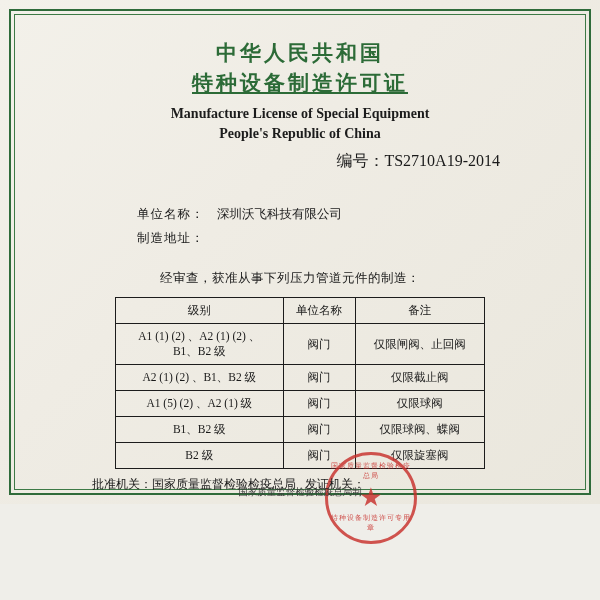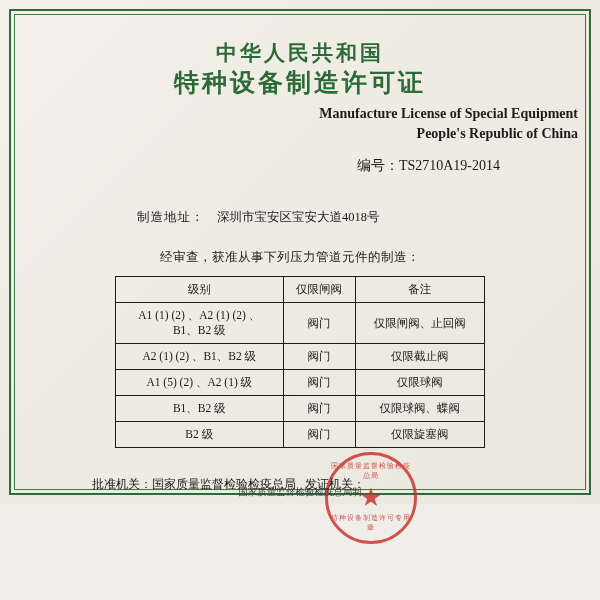--- a/index.html
+++ b/index.html
@@ -53,45 +53,46 @@
     color: #2c6b37;
     font-weight: bold;
     letter-spacing: 3px;
   }
   .title-cn-1 {
     font-size: 21px;
     margin-top: 18px;
     line-height: 26px;
   }
   .title-cn-2 {
-    font-size: 25px;
+    font-size: 21px;
     margin-top: 4px;
     line-height: 26px;
+    text-decoration: underline;
   }
   .title-en-1, .title-en-2 {
-    text-align: right;
+    text-align: center;
     color: #1c1c1c;
     font-weight: bold;
     font-size: 14px;
     line-height: 19px;
   }
   .title-en-1 { margin-top: 8px; }
   .title-en-2 { margin-top: 1px; }
   .subtitle {
     text-align: center;
     font-size: 16px;
     color: #151515;
     margin-top: 16px;
     letter-spacing: 2px;
   }
   .serial-row {
-    margin-top: 14px;
+    margin-top: 8px;
     text-align: right;
     padding-right: 78px;
-    font-size: 14px;
+    font-size: 16px;
     color: #1a1a1a;
   }
   .fields {
     margin-top: 30px;
     padding-left: 115px;
     font-size: 12.5px;
     line-height: 24px;
   }
   .field-row {
     display: flex;
@@ -212,32 +213,35 @@
     <div class="title-en-1">Manufacture License of Special Equipment</div>
     <div class="title-en-2">People's Republic of China</div>
 
 
     <div class="serial-row">
       <span>编号：</span><span>TS2710A19-2014</span>
     </div>
 
     <div class="fields">
       <div class="field-row">
+        <span class="field-label">单位名称：</span>
+        <span class="field-value">深圳沃飞科技有限公司</span>
+      </div>
+      <div class="field-row">
         <span class="field-label">制造地址：</span>
-        <span class="field-value">深圳市宝安区宝安大道4018号</span>
       </div>
     </div>
 
     <div class="statement">经审查，获准从事下列压力管道元件的制造：</div>
 
     <table class="scope">
       <thead>
         <tr>
           <th class="col-a">级别</th>
-          <th class="col-b">仅限闸阀</th>
+          <th class="col-b">单位名称</th>
           <th class="col-c">备注</th>
         </tr>
       </thead>
       <tbody>
         <tr>
           <td class="col-a" style="white-space:pre-line">A1 (1) (2) 、A2 (1) (2) 、
 B1、B2 级</td>
           <td class="col-b">阀门</td>
           <td class="col-c">仅限闸阀、止回阀</td>
         </tr>

